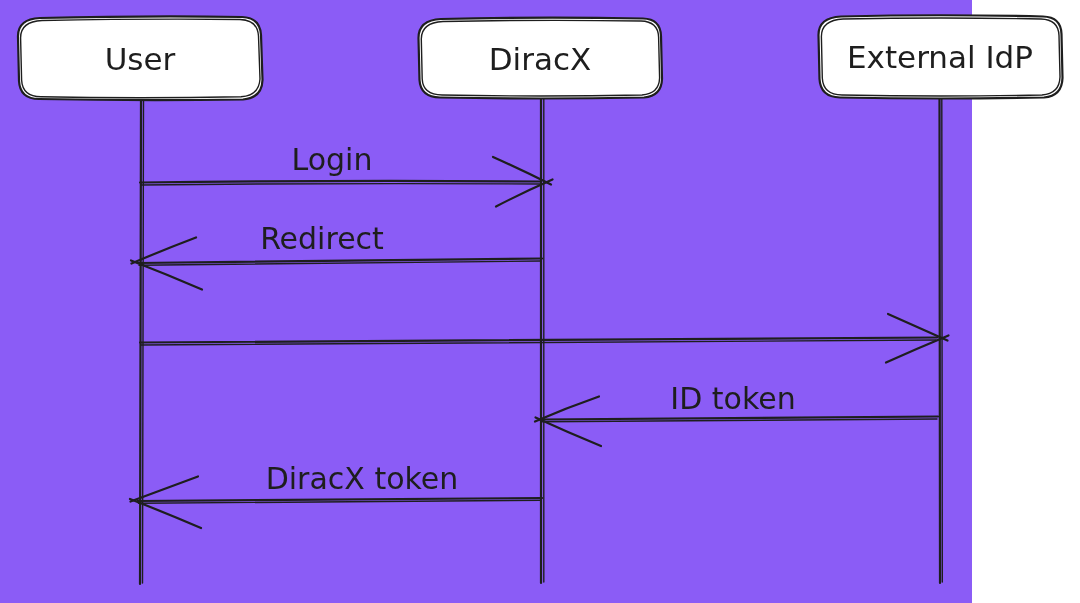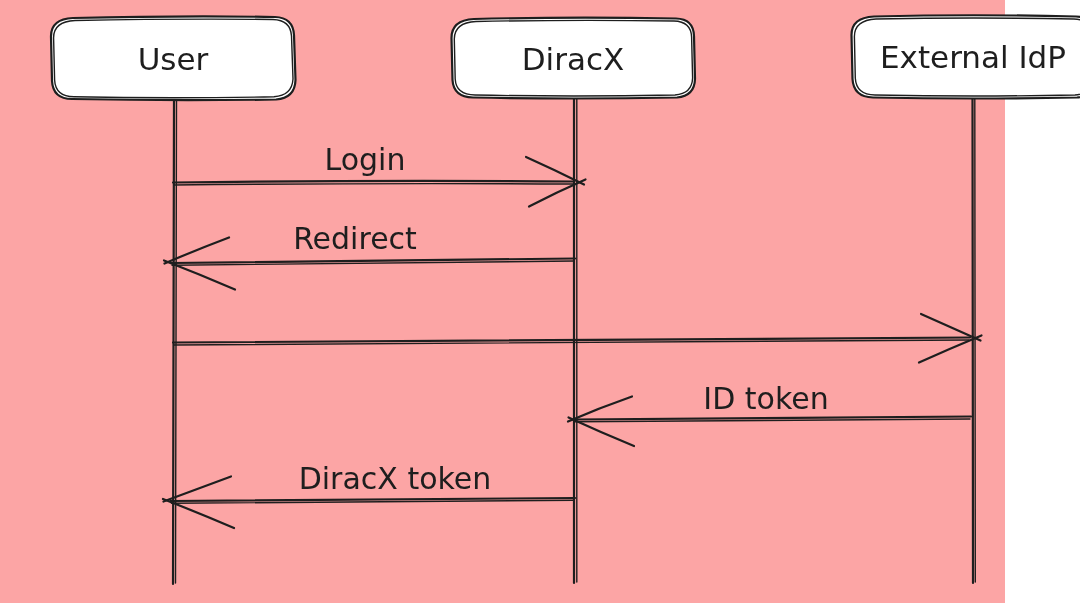--- a/index.html
+++ b/index.html
@@ -8,22 +8,21 @@
     background: #ffffff;
     width: 1080px;
     height: 603px;
     overflow: hidden;
     font-family: "DejaVu Sans", sans-serif;
   }
   .canvas {
     position: relative;
     width: 972px;
     height: 603px;
-    background: #fca5a5;
-    padding-left: 33px;
+    background: #8b5cf6;
   }
   svg text {
     font-family: "DejaVu Sans", sans-serif;
     fill: #1e1e1e;
     font-size: 30px;
   }
   svg .actor-label {
     font-size: 31px;
   }
   svg path, svg line {

